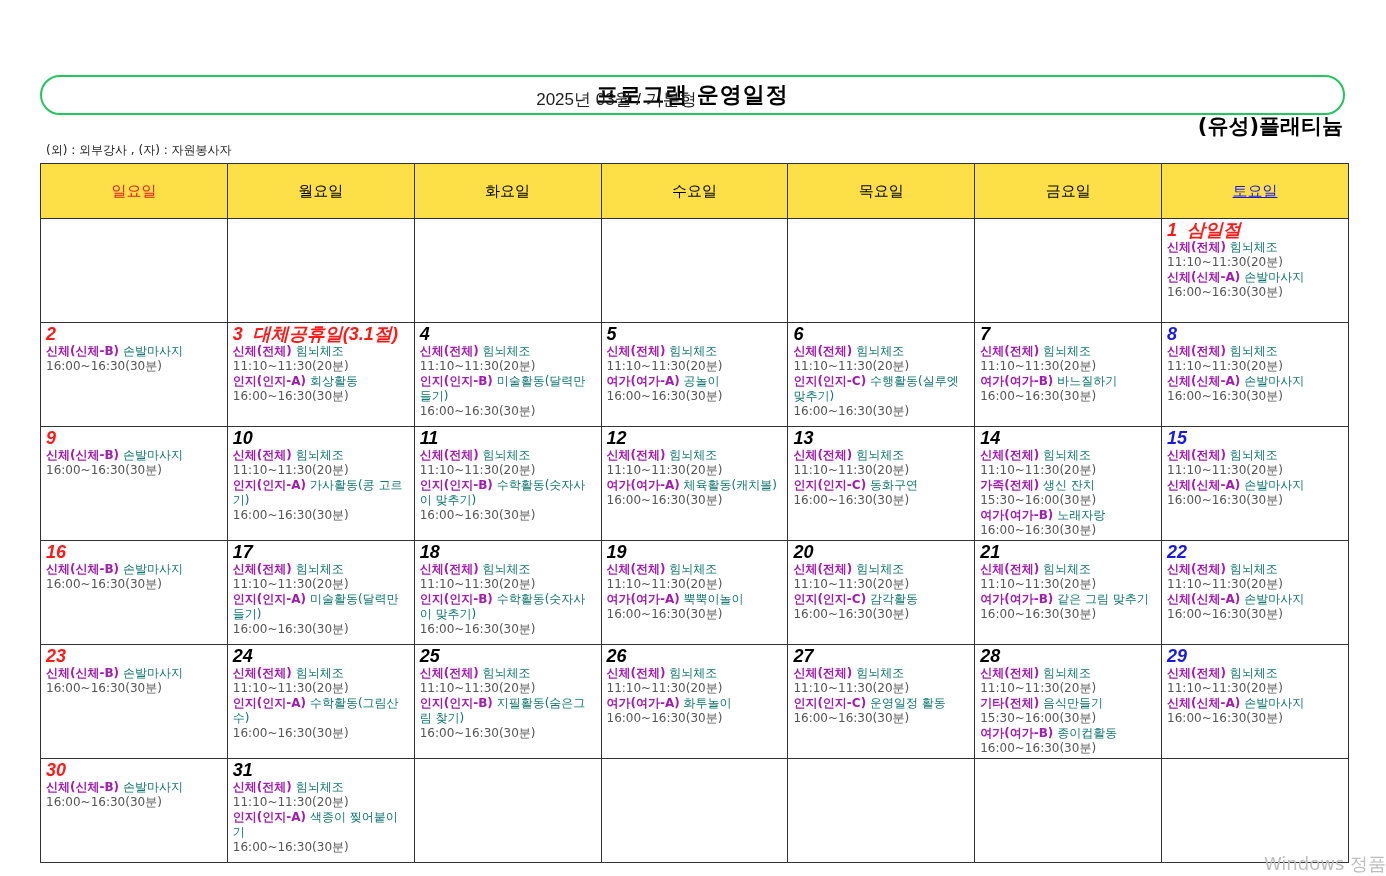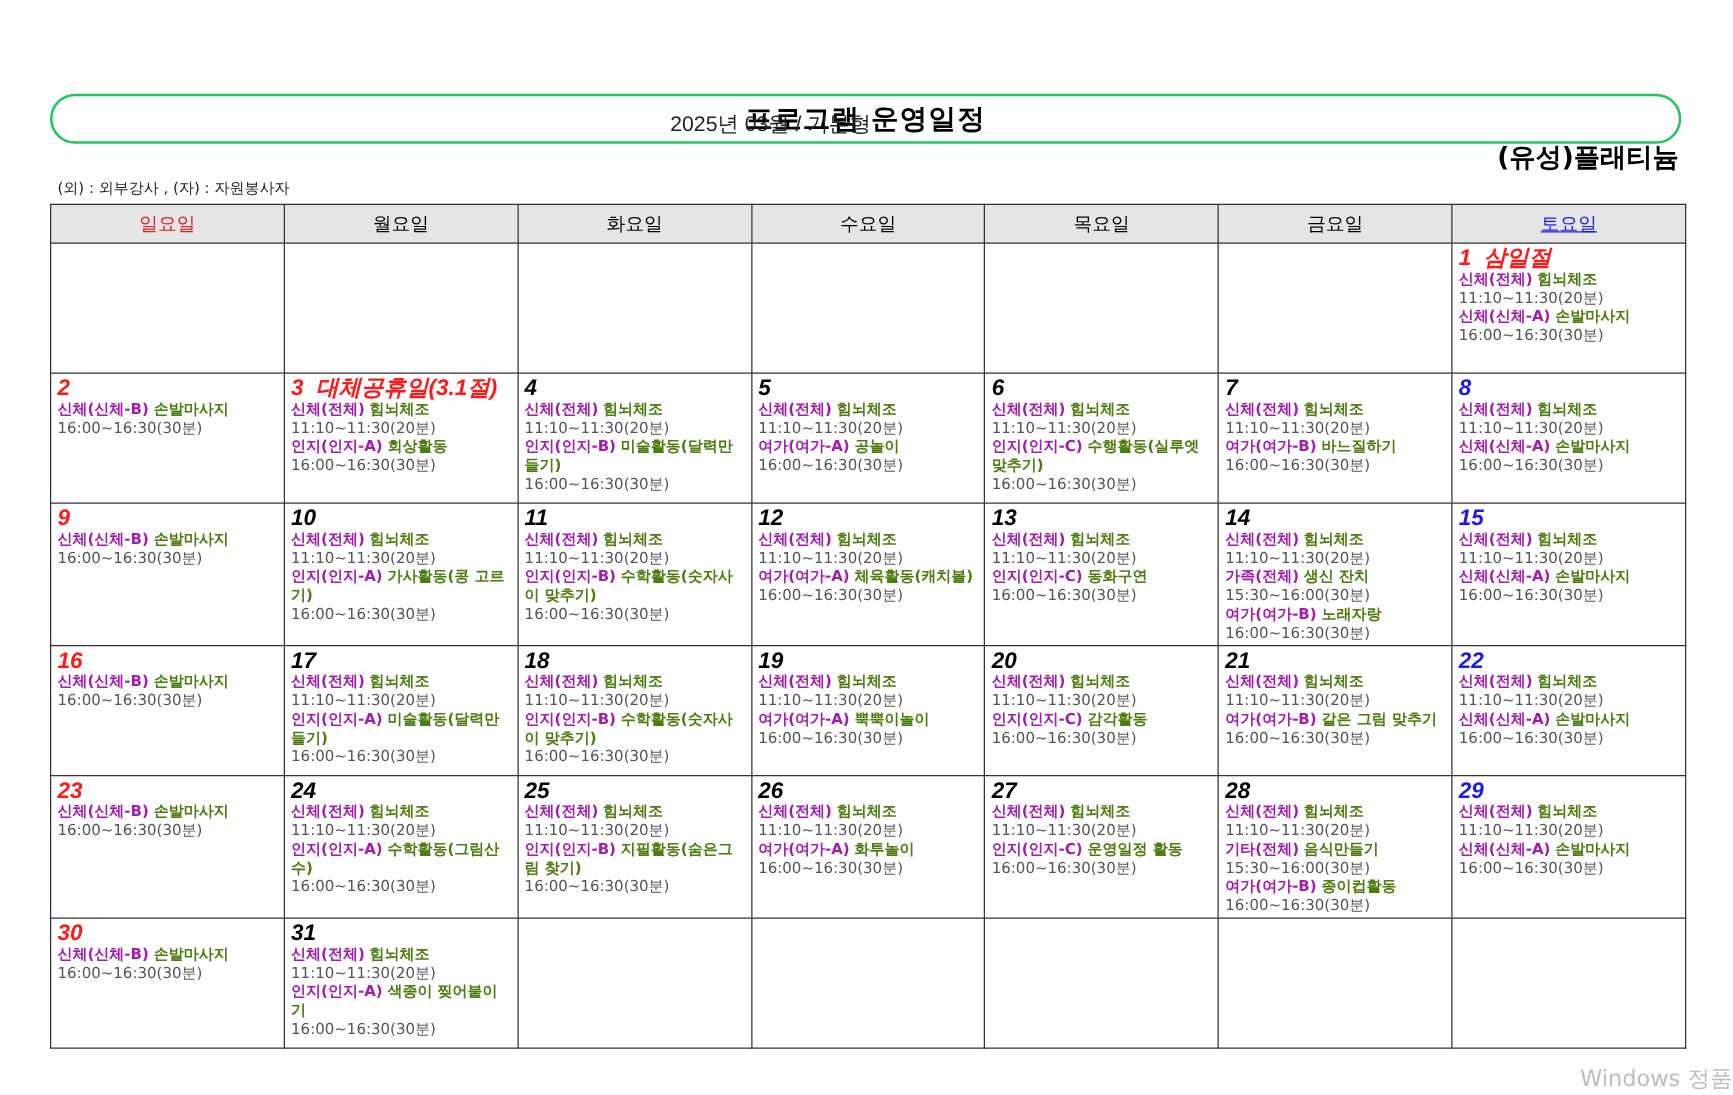--- a/index.html
+++ b/index.html
@@ -3,36 +3,36 @@
 <meta charset="utf-8">
 <style>
   html, body { margin:0; padding:0; background:#fff; }
   body { width:1386px; height:876px; position:relative; overflow:hidden; font-family:"DejaVu Sans","Liberation Sans",sans-serif; color:#000; }
   .title-box { position:absolute; left:40px; top:43px; width:1305px; height:40px; border:2px solid #22c55e; border-radius:22px; box-sizing:border-box; display:flex; align-items:center; justify-content:center;margin-top:32px; }
   .title-box span { font-size:22px; font-weight:bold; letter-spacing:1px; }
   .subtitle { position:absolute; left:0; width:1233px; top:88px; text-align:center; font-size:17px; color:#222; font-family:"Liberation Sans","DejaVu Sans",sans-serif; }
   .org { position:absolute; right:43px; top:112px; font-size:21px; font-weight:bold; }
   .legend { position:absolute; left:46px; top:142px; font-size:12px; color:#222; }
   table.cal { position:absolute; left:40px; top:163px; width:1309px; border-collapse:collapse; table-layout:fixed; }
-  table.cal th { height:22px; background:#e5e5e5; border:1px solid #333; font-weight:normal; font-size:15px; padding:4px; }
+  table.cal th { height:22px; background:#fde047; border:1px solid #333; font-weight:normal; font-size:15px; padding:16px; }
   table.cal th.sun { color:#e02020; }
   table.cal th.sat { color:#1a1ae6; text-decoration:underline; }
   table.cal td { border:1px solid #333; vertical-align:top; padding:2px 4px 2px 5px; font-size:12px; line-height:15px; overflow:hidden; }
   tr.w0 td { height:99px; }
   tr.w1 td { height:99px; }
   tr.w2 td { height:108px; }
   tr.w3 td { height:99px;margin-top:12px; }
   tr.w4 td { height:108px; }
   tr.w5 td { height:99px; }
   .daynum { font-size:18px; font-weight:bold; line-height:19px; font-family:"Liberation Sans",sans-serif;font-style:italic; }
   .daynum.red { color:#ff1a1a; }
   .daynum.blue { color:#1a1ae6; }
   .daynum .hol { margin-left:10px; }
   .cat { font-weight:bold; color:#a21caf; }
-  .act { color:#4d7c0f;font-weight:bold; }
+  .act { color:#0f766e; }
   .time { color:#555; display:block; }
   .ev { display:block; }
   .watermark { position:absolute; right:0; top:852px; text-align:right; color:#bdbdbd; font-size:18px; line-height:24px; width:130px; overflow:hidden; white-space:nowrap; }
   .watermark .l2 { font-size:19px; line-height:18px; color:#a8a8a8; }
 </style>
 </head>
 <body>
 
 <div class="title-box">
   <span>프로그램 운영일정</span>

